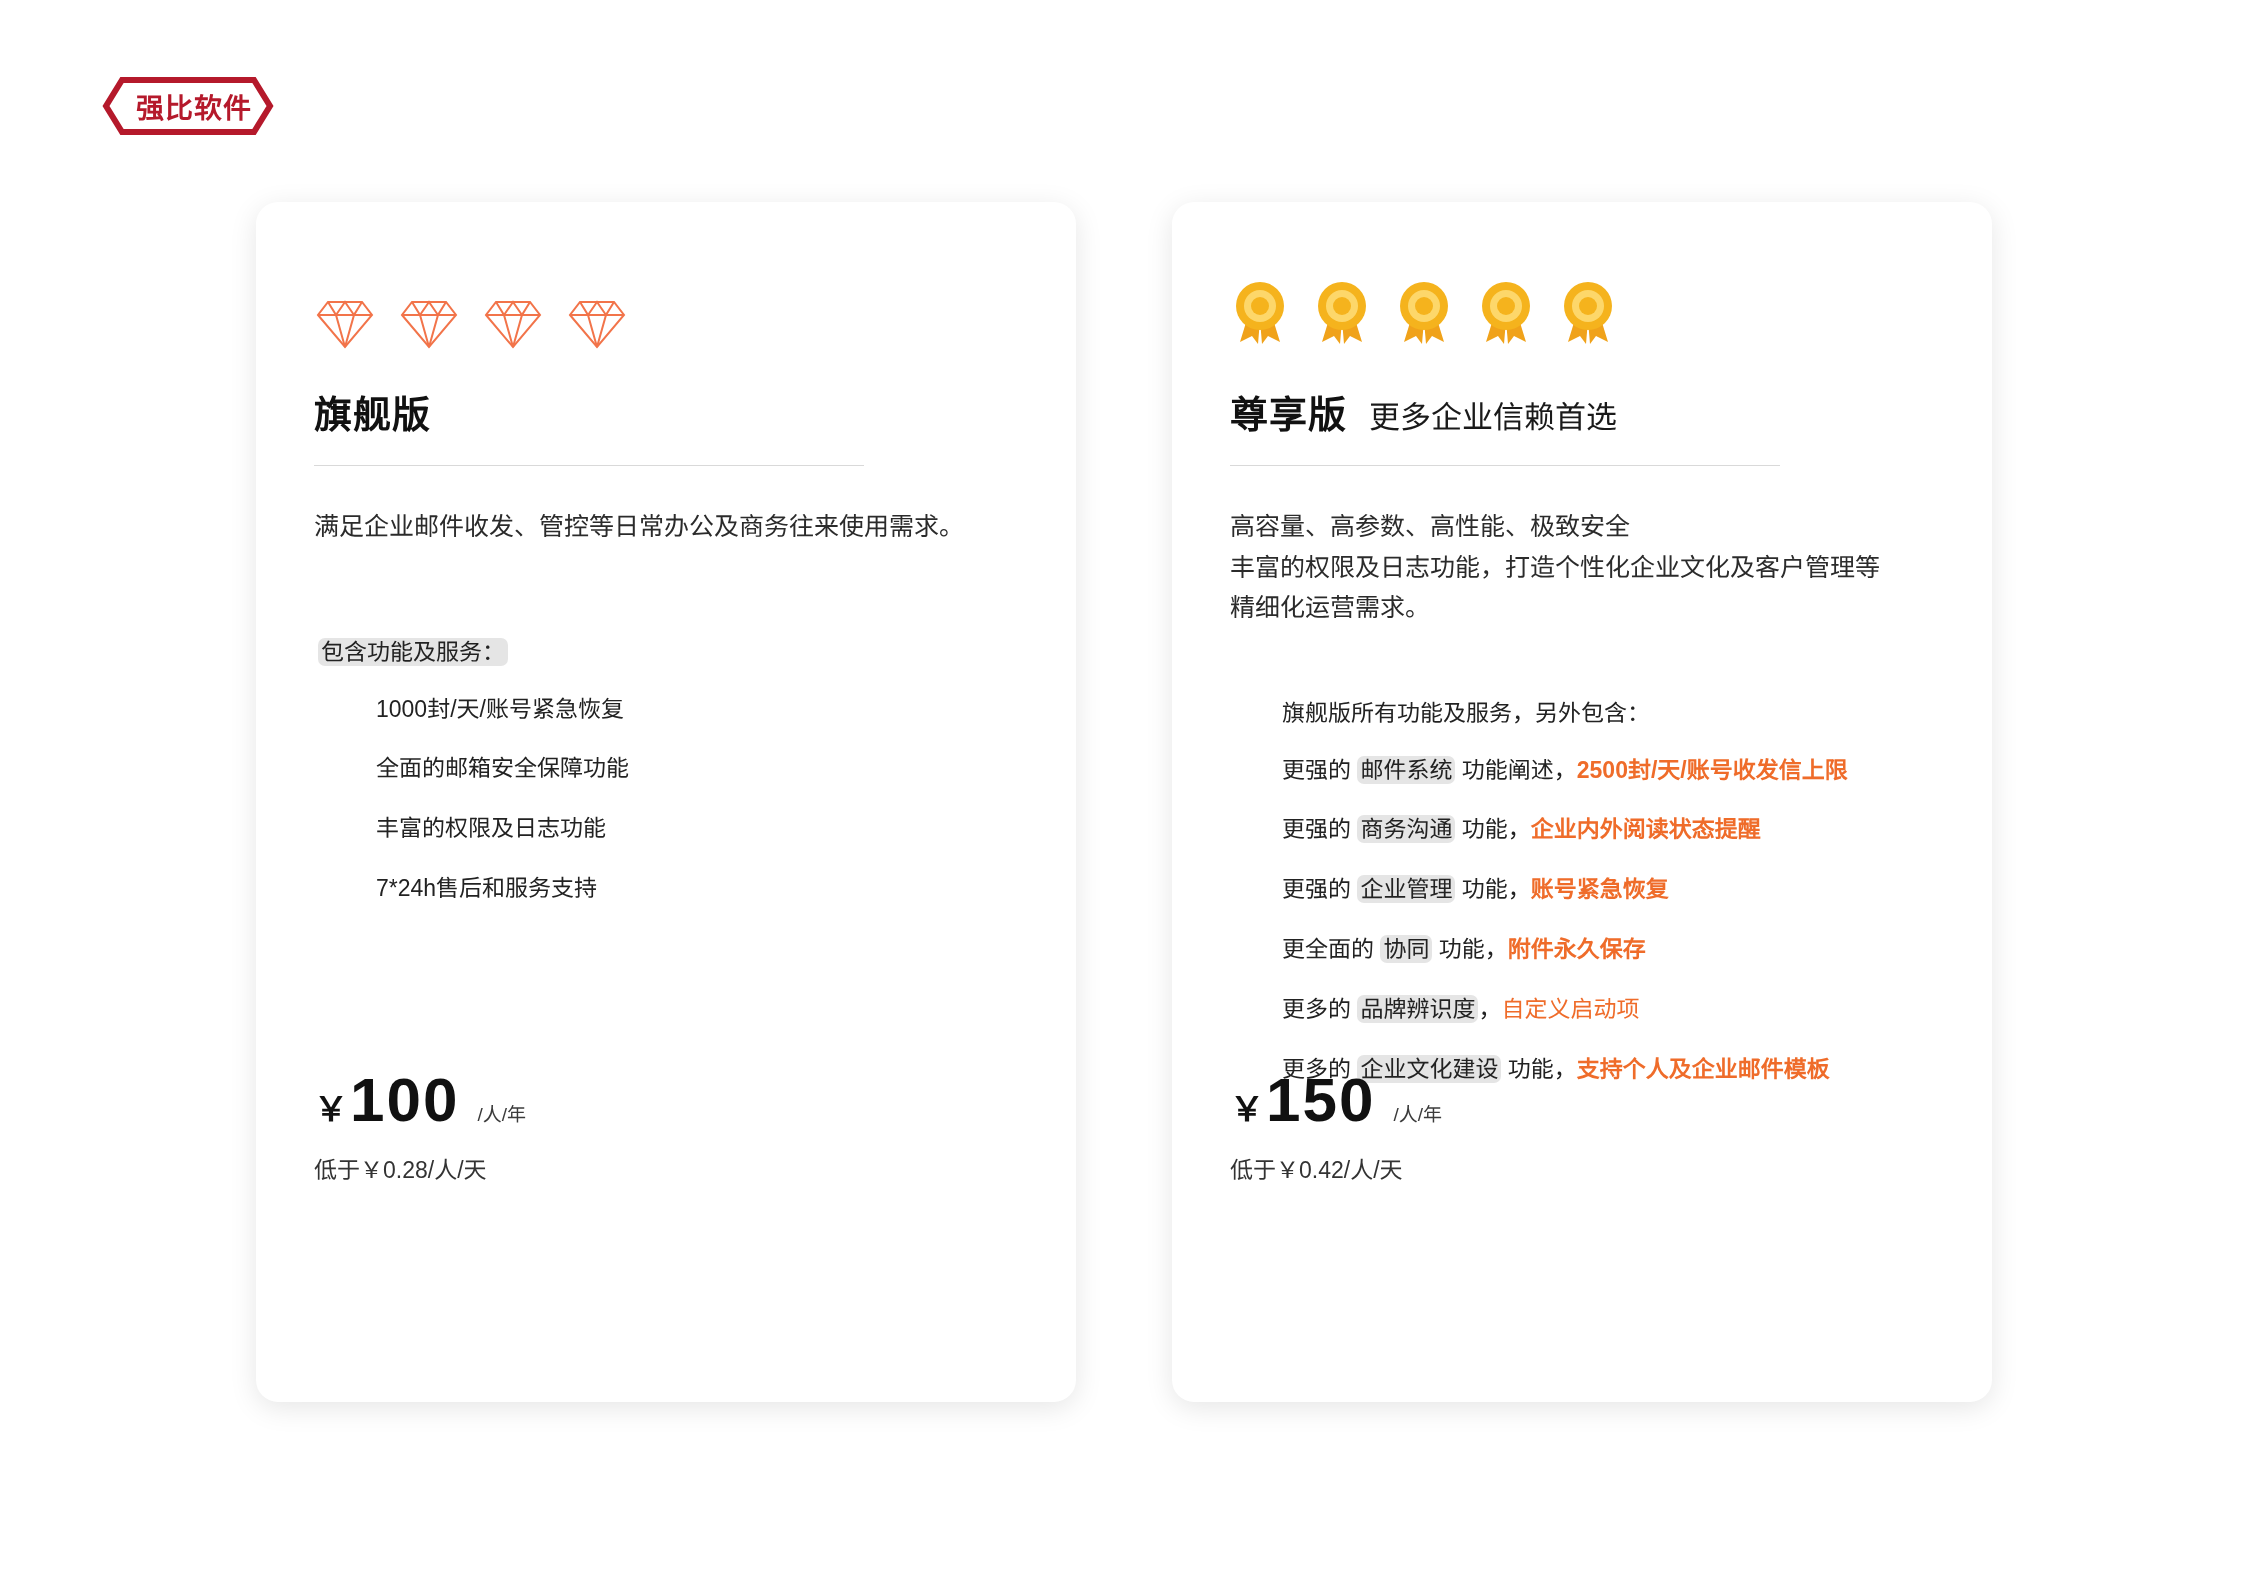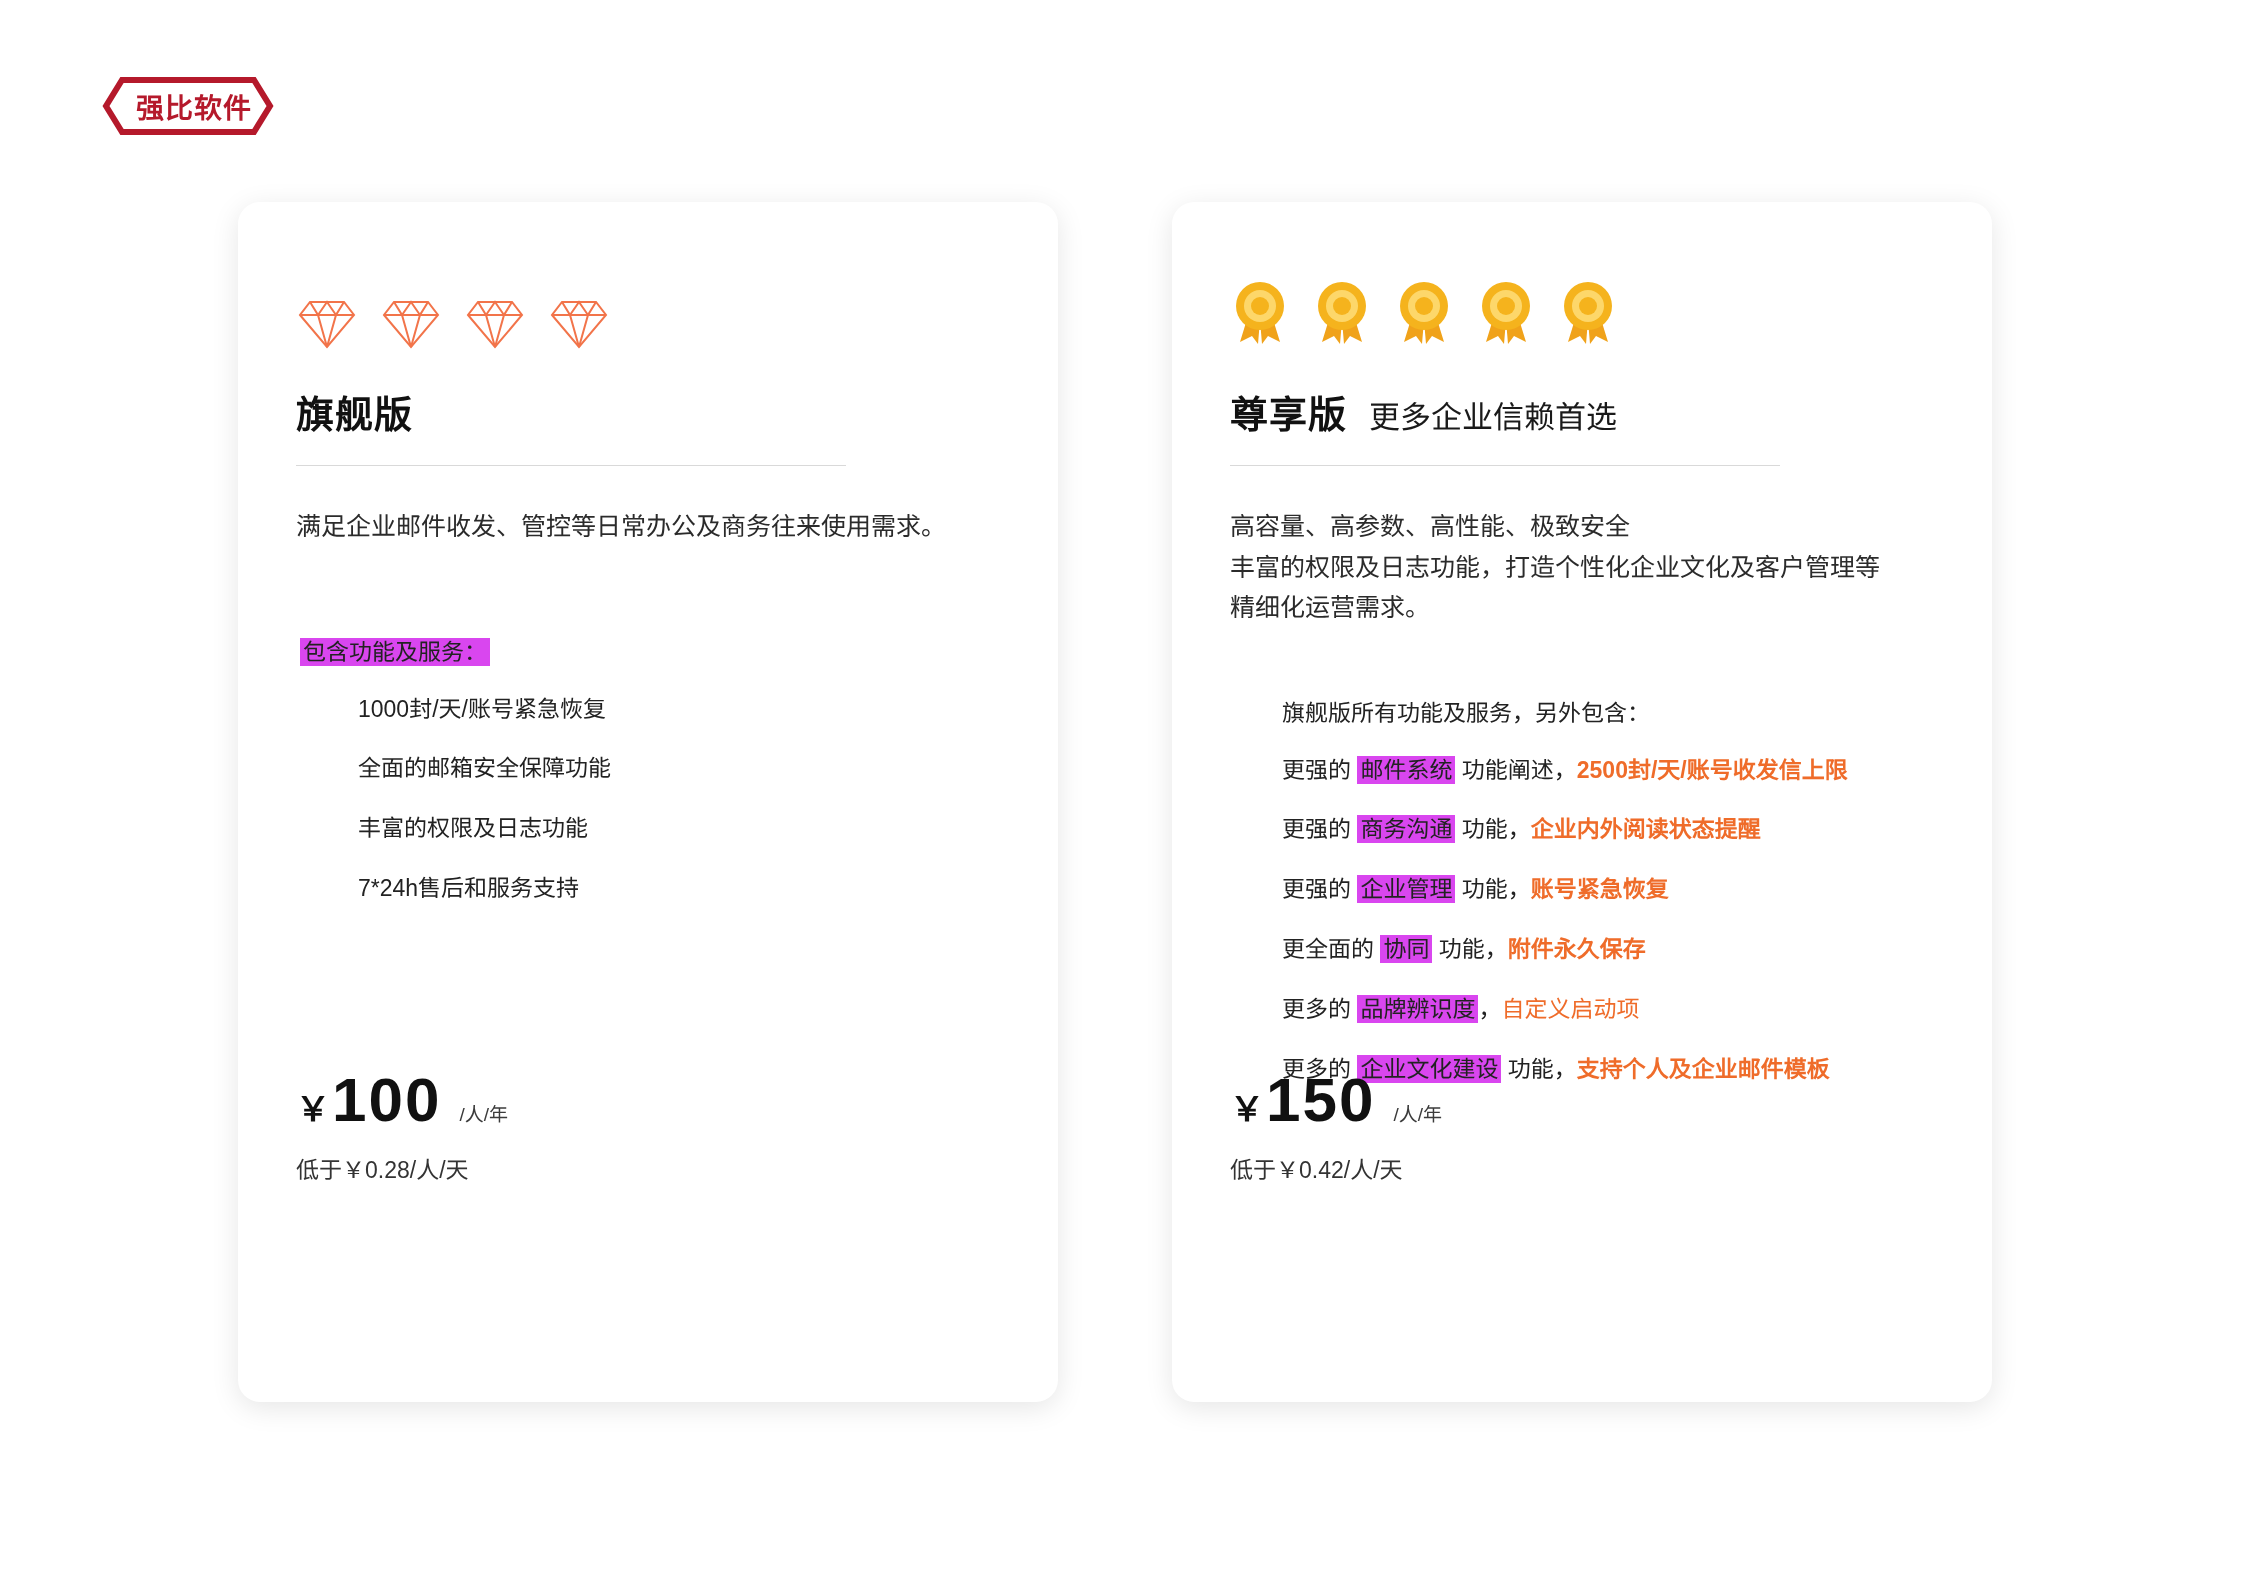--- a/index.html
+++ b/index.html
@@ -47,21 +47,21 @@
   }
 
   
   .card {
     position: absolute;
     background: #ffffff;
     border-radius: 22px;
     box-shadow: 0 6px 28px rgba(0,0,0,0.10);
   }
   #card-flagship {
-    left: 238px;
+    left: 256px;
     top: 202px;
     width: 820px;
     height: 1200px;
   }
   #card-premium {
     left: 1172px;
     top: 202px;
     width: 820px;
     height: 1200px;
   }
@@ -119,22 +119,23 @@
     margin-top: 86px;
   }
   #card-premium .features { margin-top: 66px; }
 
   .feat-head {
     font-size: 23px;
     color: #222;
     margin-bottom: 28px;
   }
   .hl {
-    background: #d946ef;
+    background: #e5e5e5;
     padding: 1px 3px;
+    border-radius: 7px;
   }
   .feat-list {
     list-style: none;
     margin: 0;
     padding: 0;
   }
   .feat-list li {
     font-size: 23px;
     color: #222;
     margin-bottom: 30px;

